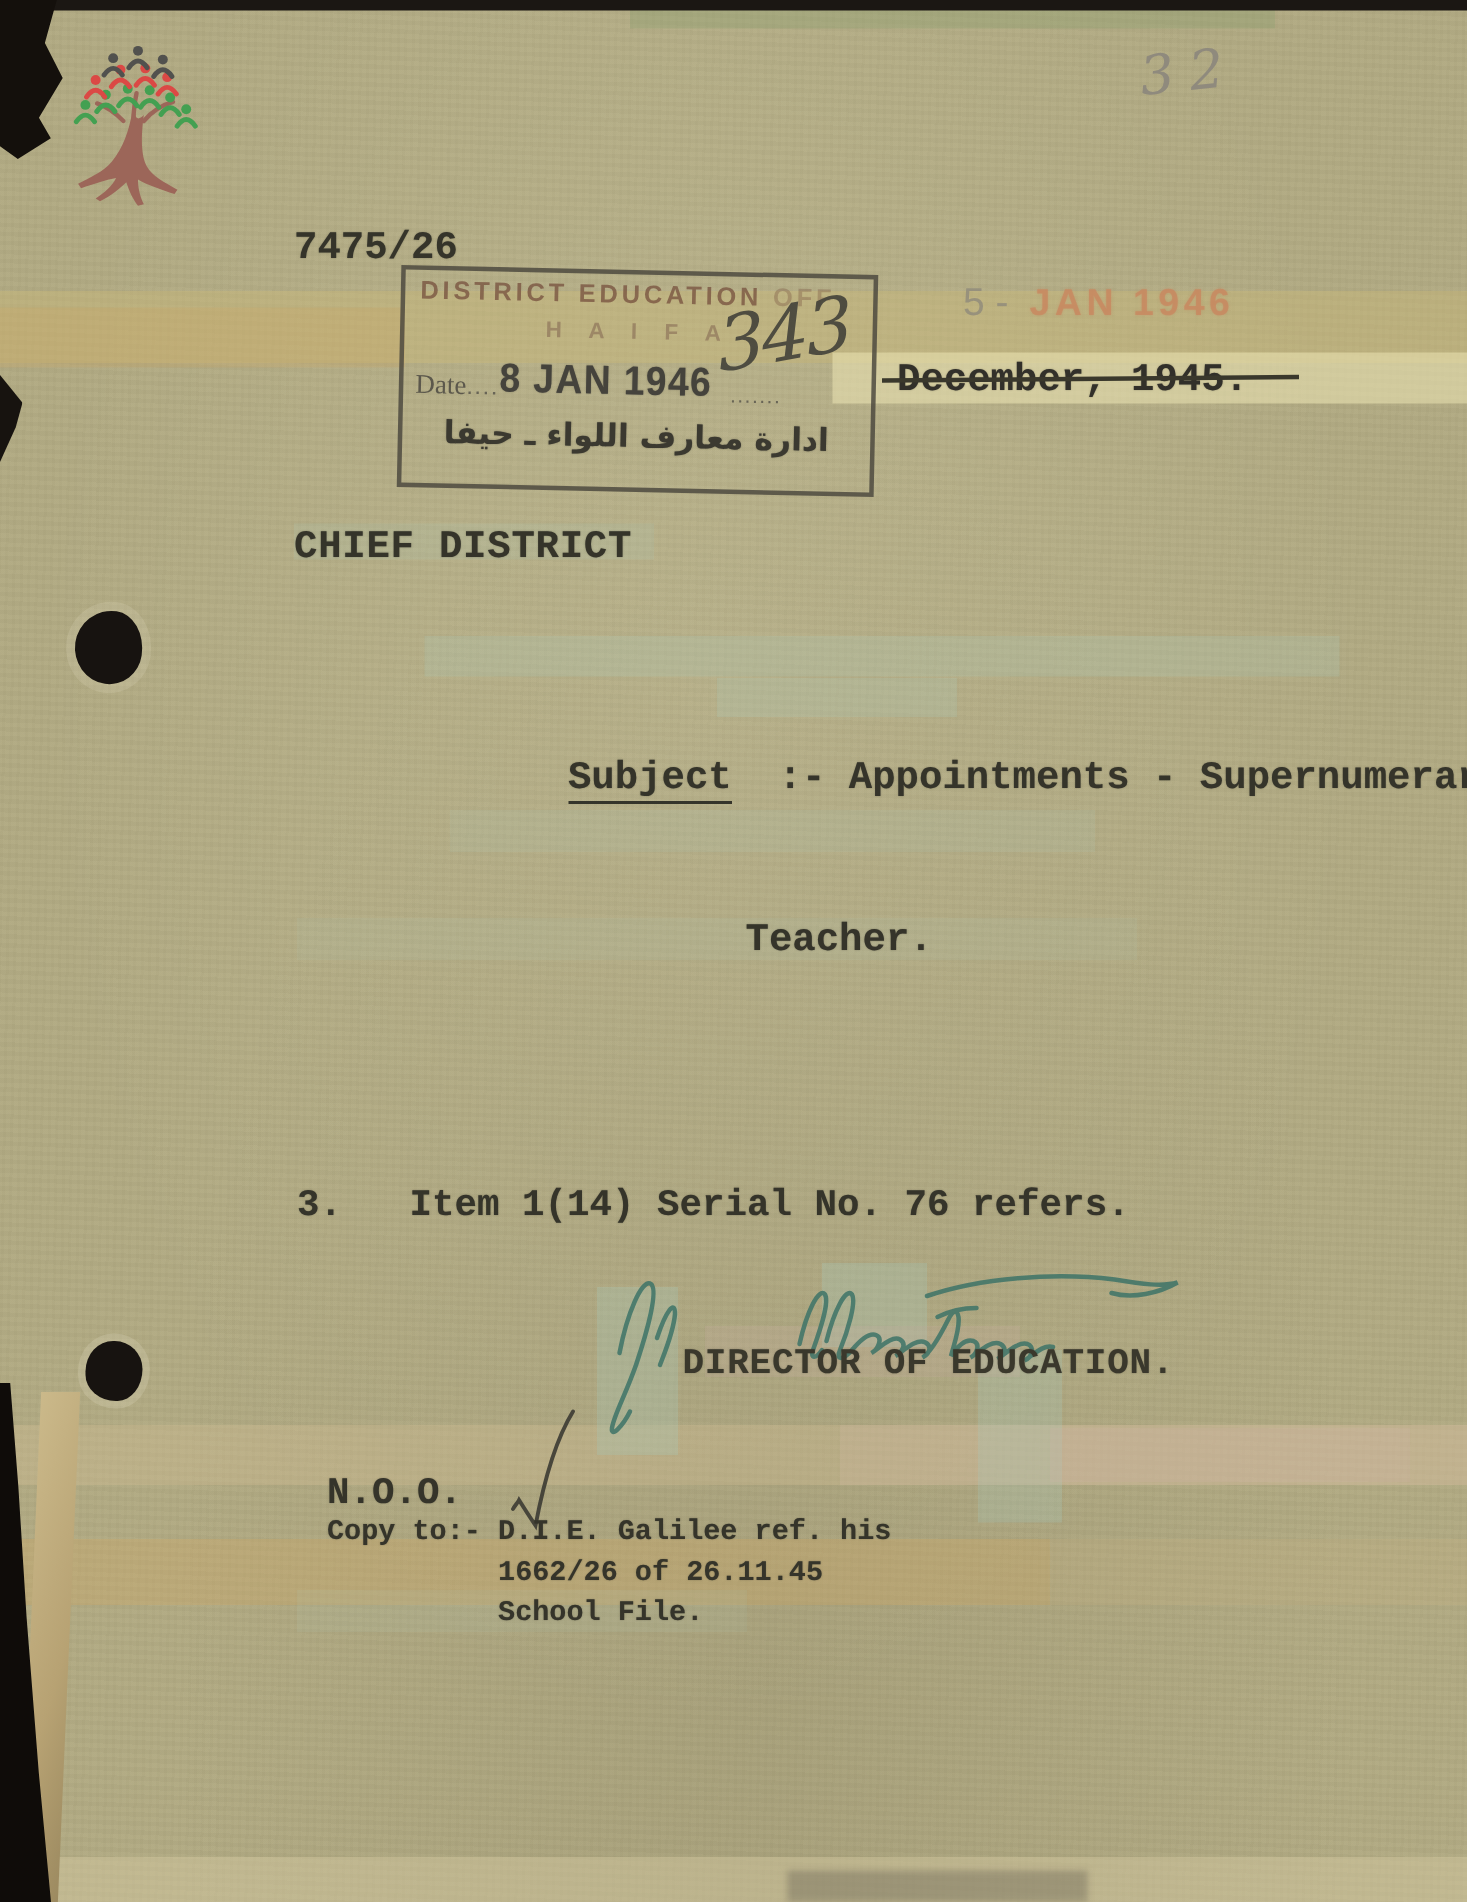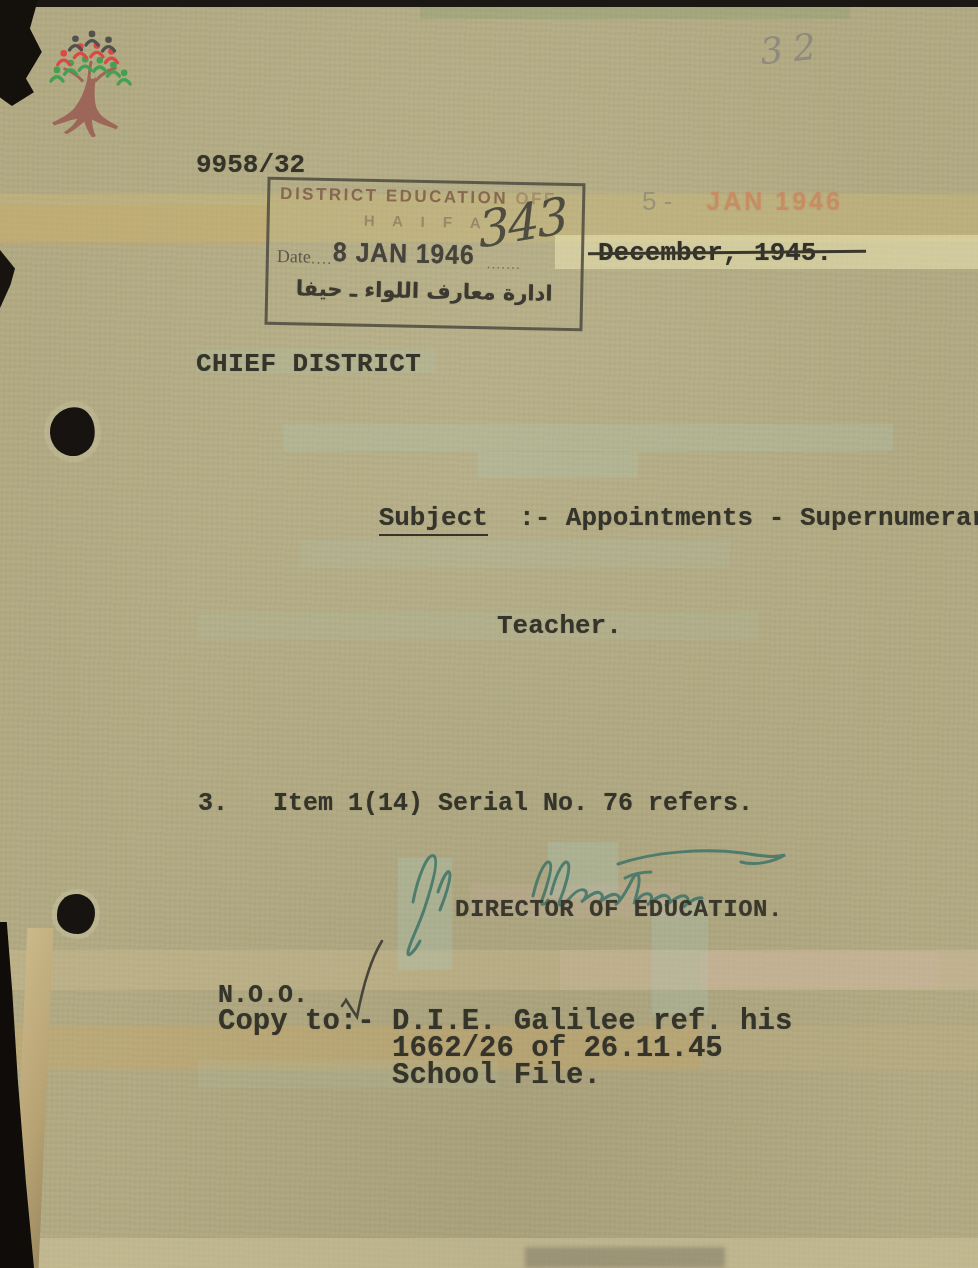--- a/index.html
+++ b/index.html
@@ -87,42 +87,42 @@
         <circle cx="45" cy="4" r="3.4" stroke="none"></circle>
           <path d="M38.8 15.5 Q45 6.5 51.2 15.5" fill="none" stroke-width="3.4"></path>
         <circle cx="62" cy="10" r="3.4" stroke="none"></circle>
           <path d="M55.8 21.5 Q62 12.5 68.2 21.5" fill="none" stroke-width="3.4"></path>
       </g>
     </svg>
   </div>
 
   <div class="el hand" style="left:760px;top:28px;font-size:36px;color:#8f8a7d;transform:rotate(-6deg);letter-spacing:10px;">32</div>
 
-  <div class="el type" style="left:196px;top:150px;font-size:26px;">9958/32</div>
+  <div class="el type" style="left:196px;top:150px;font-size:26px;">7475/26</div>
 
   <div class="el stampbox" style="left:266px;top:180px;width:318px;height:148px;transform:rotate(1.2deg);">
     <div class="el stamp-faded" style="left:10px;top:4px;font-size:17px;white-space:nowrap;">
       <span>DISTRICT EDUCATION</span>
       <span style="opacity:.45;">OFF</span>
     </div>
     <div class="el" style="left:0;top:30px;width:100%;text-align:center;font-weight:bold;font-size:15px;letter-spacing:7px;color:rgba(130,100,80,.55);">H A I F A</div>
     <div class="el" style="left:8px;top:56px;display:flex;align-items:flex-end;white-space:nowrap;">
       <span style="font-family:'Liberation Serif',serif;font-size:18px;color:#5c584c;">Date</span>
       <span style="font-size:16px;color:rgba(85,82,74,.8);letter-spacing:1px;">....</span>
       <span style="font-weight:bold;font-size:27px;color:#45433c;transform:scaleX(.92);transform-origin:left bottom;letter-spacing:1px;text-shadow:0 0 1px rgba(69,67,60,.6);">8 JAN 1946</span>
       <span style="font-size:14px;color:rgba(85,82,74,.8);letter-spacing:1px;">.......</span>
     </div>
     <div class="el" style="left:0;top:96px;width:100%;text-align:center;direction:rtl;font-family:'DejaVu Sans',sans-serif;font-weight:bold;font-size:21px;color:#3b3930;text-shadow:0 0 1px rgba(59,57,48,.6);">ادارة معارف اللواء ـ حيفا</div>
   </div>
 
   <div class="el hand" style="left:478px;top:194px;font-size:50px;color:#43423a;transform:rotate(-10deg) skewX(-6deg);letter-spacing:-2px;opacity:.9;">343</div>
 
   <div class="el" style="left:642px;top:186px;display:flex;align-items:baseline;gap:14px;white-space:nowrap;">
     <span style="font-size:26px;color:rgba(143,137,123,.8);">5 -</span>
-    <span style="font-weight:bold;font-size:25px;letter-spacing:3px;color:rgba(200,135,95,.75);text-shadow:0 0 2px rgba(200,135,95,.5);margin-left:20px;">JAN 1946</span>
+    <span style="font-weight:bold;font-size:25px;letter-spacing:3px;color:rgba(200,135,95,.75);text-shadow:0 0 2px rgba(200,135,95,.5);">JAN 1946</span>
   </div>
 
   <div class="el type" style="left:598px;top:238px;font-size:26px;color:#32302a;">December, 1945.</div>
   <div class="el" style="left:588px;top:251px;width:278px;height:3px;background:#3a382c;transform:rotate(-.5deg);"></div>
 
   <div class="el type" style="left:196px;top:349px;font-size:26px;letter-spacing:.5px;">CHIEF DISTRICT</div>
 
   <div class="el type" style="left:285px;top:424px;font-size:26px;line-height:27px;">
     <div>
       <span style="border-bottom:2px solid #35342a;padding-bottom:1px;">Subject</span><span>  :- Appointments - Supernumerary</span>
@@ -151,21 +151,21 @@
 
   <div class="el" style="left:338px;top:938px;width:60px;height:84px;">
     <svg width="60" height="84" viewBox="0 0 60 84">
       <g fill="none" stroke="#3c3b33" stroke-width="2.6" stroke-linecap="round" opacity=".9">
         <path d="M4 68 C5 66 7 64 8 62 C13 70 17 76 19 79 C23 58 31 24 44 3"></path>
       </g>
     </svg>
   </div>
 
   <div class="el type" style="left:218px;top:981px;font-size:25px;">N.O.O.</div>
-  <div class="el type" style="left:218px;top:1008px;font-size:29px;line-height:27px;">Copy to:- D.I.E. Galilee ref. his
+  <div class="el type" style="left:218px;top:1008px;font-size:19px;line-height:27px;">Copy to:- D.I.E. Galilee ref. his
           1662/26 of 26.11.45
           School File.</div>
 
   <div class="el" style="left:0;top:0;width:978px;height:7px;background:#1b1713;"></div>
   <div class="el" style="left:0;top:0;width:44px;height:106px;background:#14100c;clip-path:polygon(0 0,86% 0,68% 27%,95% 49%,59% 74%,77% 87%,27% 100%,0 92%);"></div>
   <div class="el" style="left:0;top:250px;width:15px;height:58px;background:#17130f;clip-path:polygon(0 0,100% 32%,70% 60%,0 100%);"></div>
   <div class="el" style="left:20px;top:928px;width:26px;height:340px;transform:skewX(-2.5deg);background:linear-gradient(105deg,#cbb98a 0%,#b7a273 60%,#9c8a60 100%);"></div>
   <div class="el" style="left:0;top:922px;width:34px;height:346px;background:#0f0c09;clip-path:polygon(0 0,20% 0,36% 20%,52% 45%,76% 75%,100% 100%,0 100%);"></div>
   <div class="el" style="left:50px;top:407px;width:45px;height:49px;background:#171310;border-radius:54% 46% 48% 52% / 50% 55% 45% 50%;transform:rotate(8deg);box-shadow:0 0 0 6px rgba(235,230,205,.16);"></div>
   <div class="el" style="left:57px;top:894px;width:38px;height:40px;background:#171310;border-radius:50% 50% 45% 55% / 52% 48% 55% 45%;box-shadow:0 0 0 5px rgba(235,230,205,.2);"></div>

